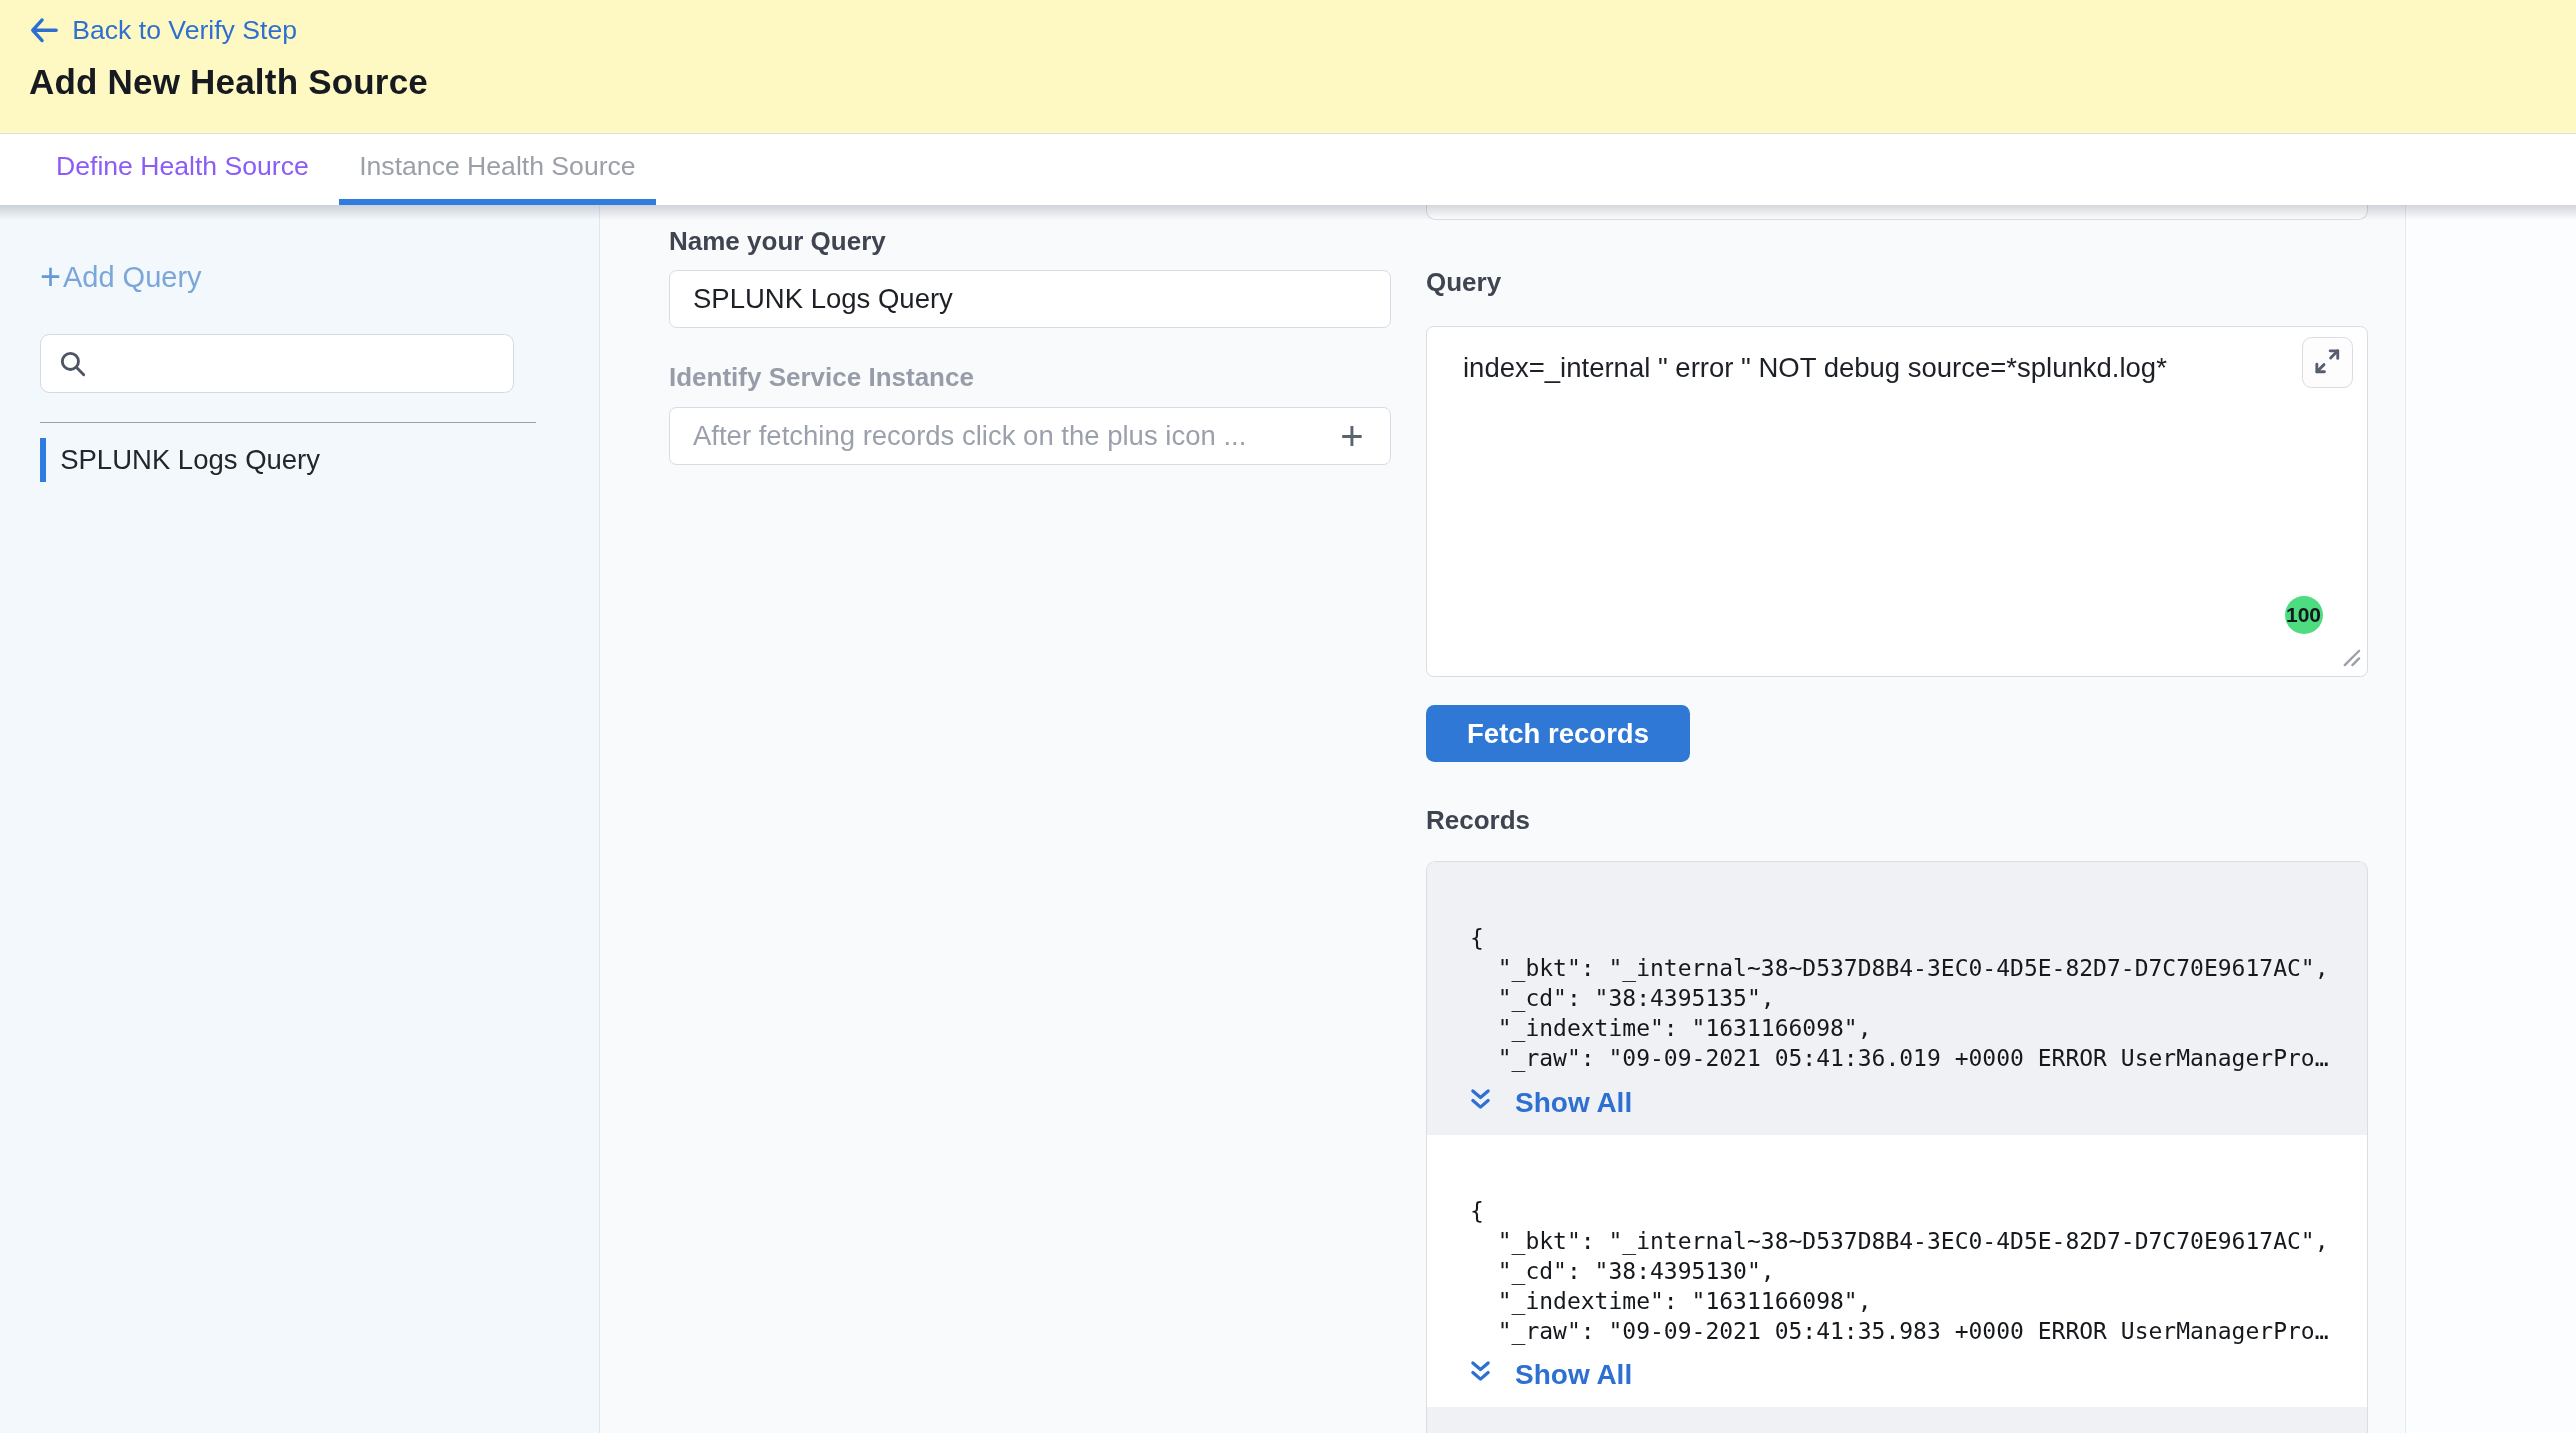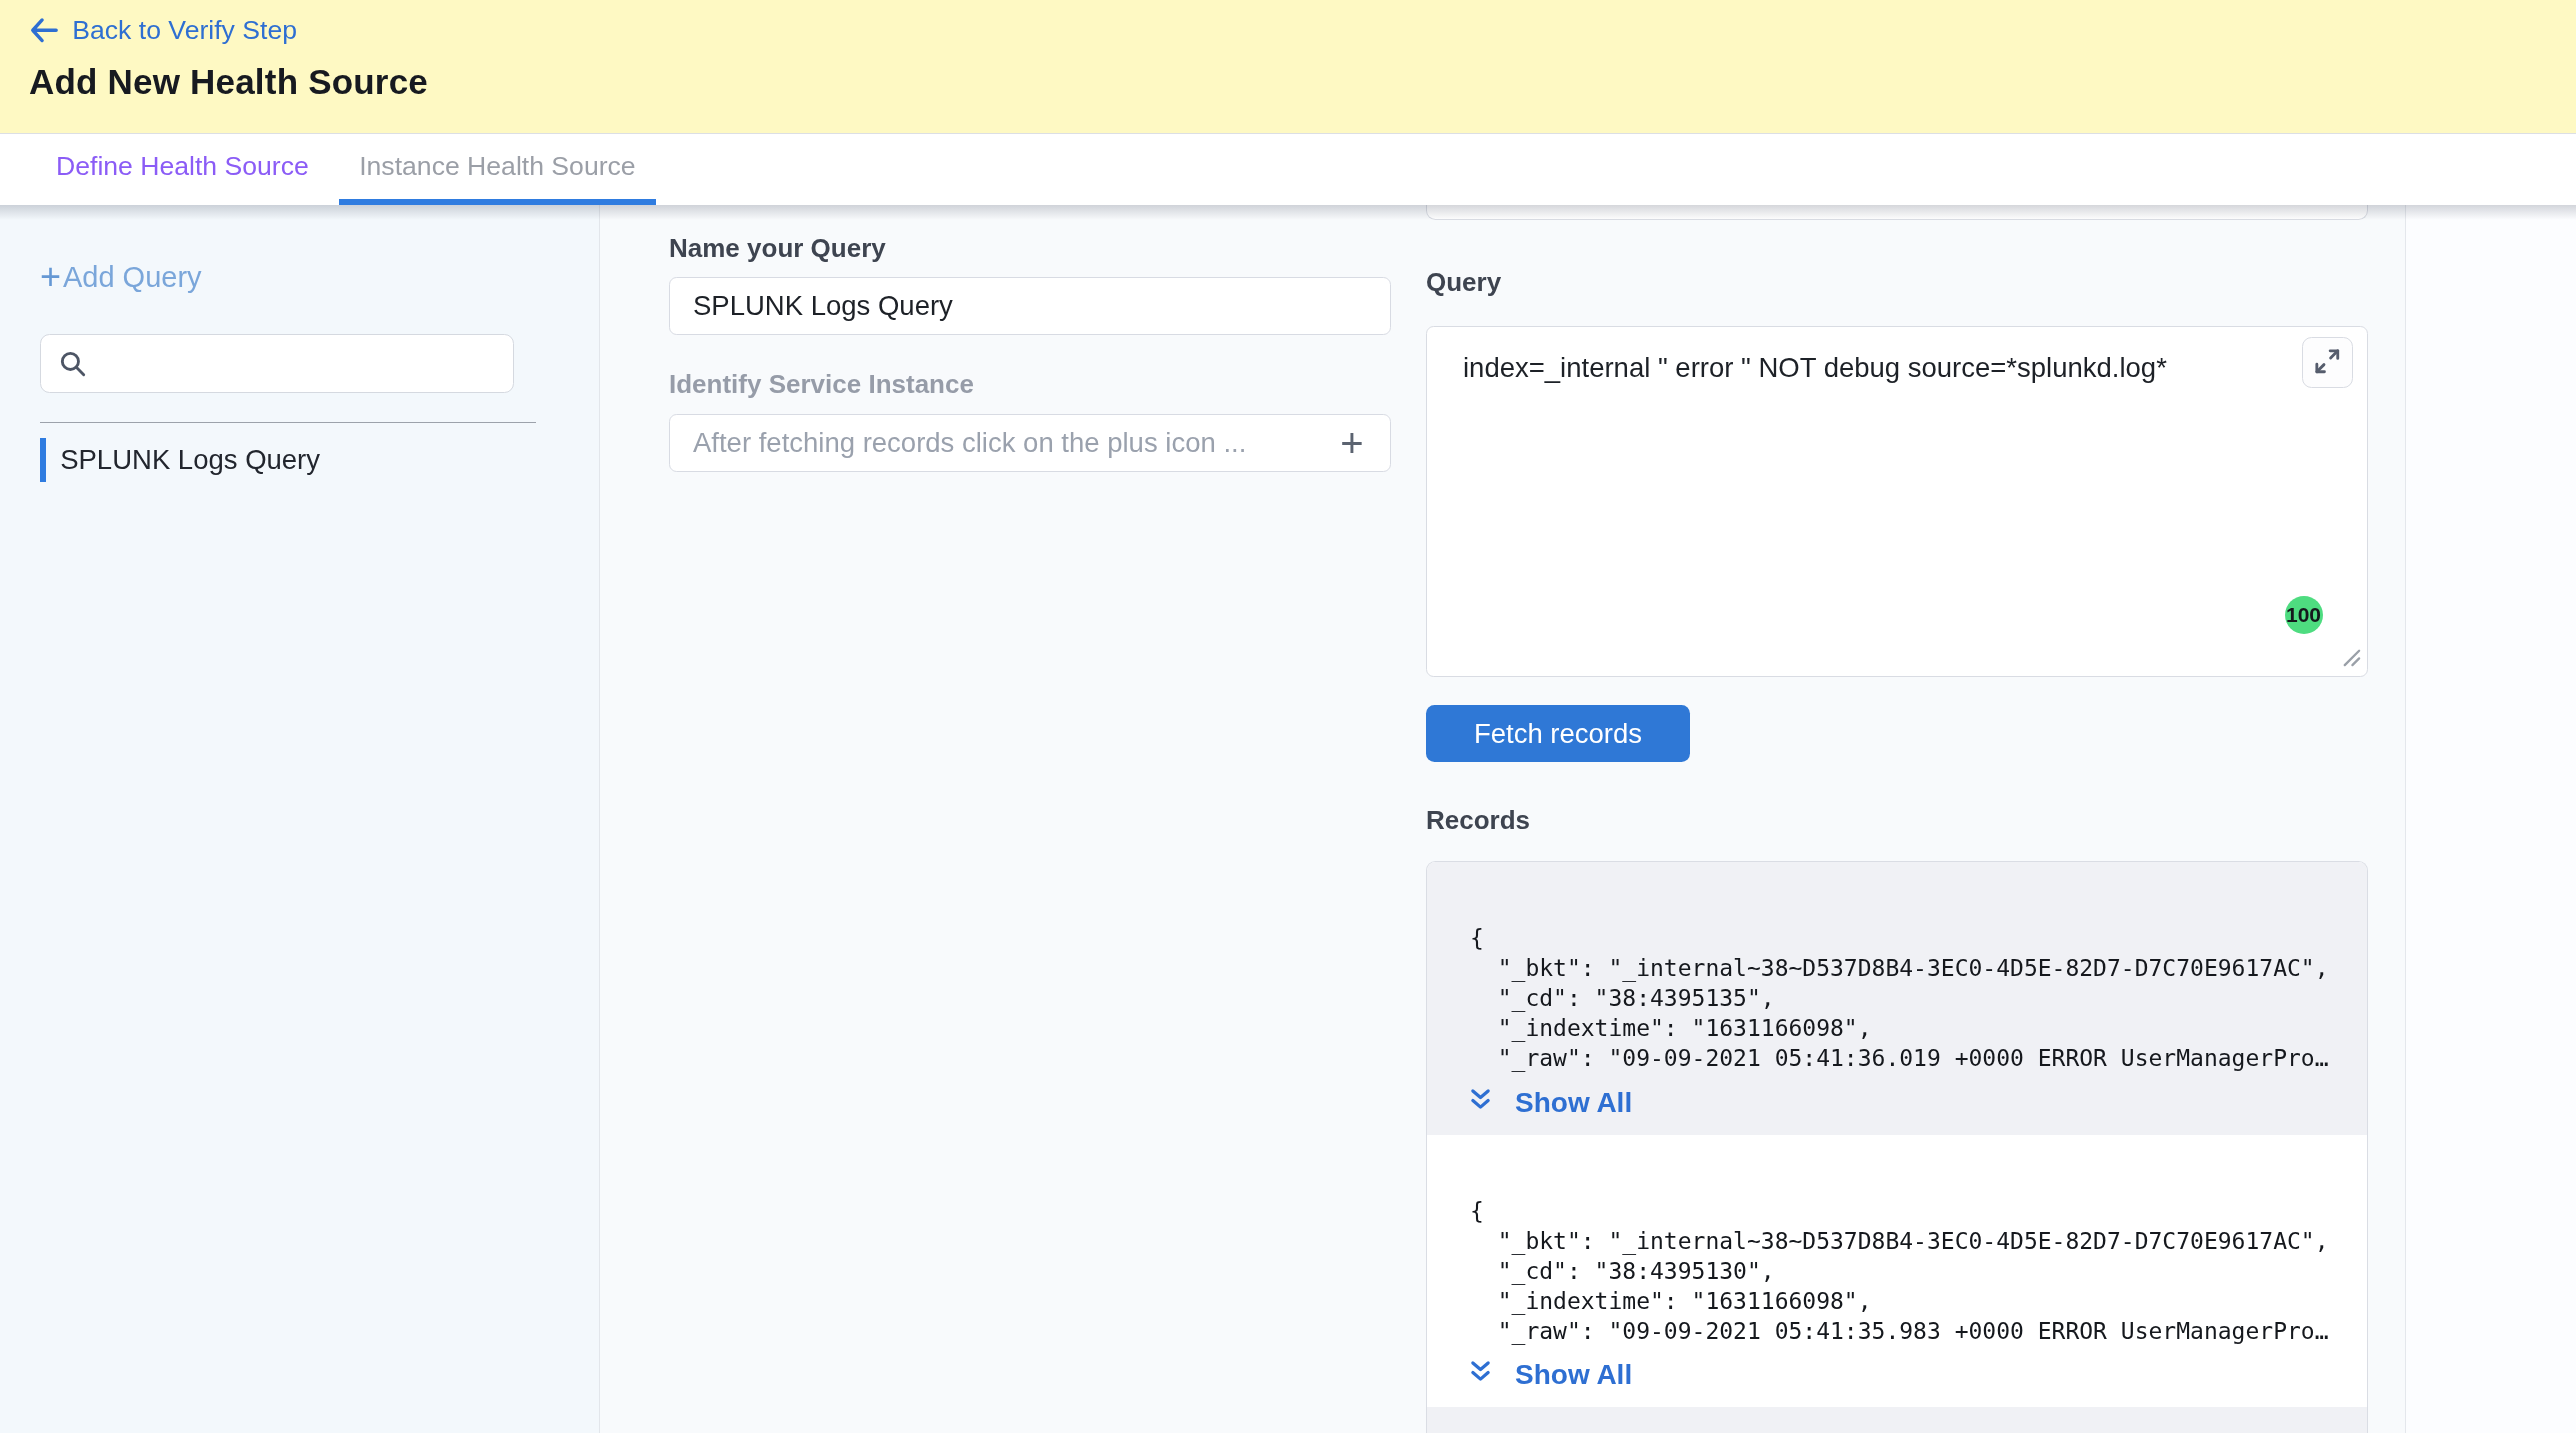--- a/index.html
+++ b/index.html
@@ -35,21 +35,21 @@
   .search-wrap { position: relative; width: 474px; margin-top: 36px; }
   .search-wrap input { width: 100%; height: 59px; border: 1.9px solid #d5d9e0; border-radius: 9.5px; background: #fff;
     padding: 0 19px 0 63px; font-size: 26.6px; color: #22262e; outline: none; font-family: inherit; }
   .search-wrap svg { position: absolute; left: 19px; top: 16px; }
   .sidebar-divider { width: 496px; height: 1.9px; background: #9ca2ab; margin-top: 28.5px; }
   .query-item { margin-top: 15px; height: 44px; display: flex; align-items: center; border-left: 6.6px solid #2f7ce0;
     padding-left: 14.2px; font-size: 27.5px; font-weight: 500; color: #22262e; cursor: pointer; }
 
   
   .main { flex: 1; display: flex; padding: 0 37px 0 69px; }
-  .form-col { width: 722px; margin-right: 35px; padding-top: 28px; flex: none; }
+  .form-col { width: 722px; margin-right: 35px; padding-top: 21px; flex: none; }
   .field-label { font-size: 26px; font-weight: 600; color: #3e4450; margin-bottom: 13.3px; }
   .field-label.muted { color: #969ca8; }
   .text-input { width: 100%; height: 58px; border: 1.9px solid #d8dbe3; border-radius: 7.6px; background: #fff;
     padding: 0 23px; font-size: 27.5px; color: #1d2127; outline: none; font-family: inherit; }
   .text-input::placeholder { color: #9aa1ad; }
   .gap36 { height: 34px; }
   .input-wrap { position: relative; border-radius: 25px; }
   .input-wrap .text-input { padding-right: 66px; }
   .plus-btn { position: absolute; right: 17px; top: 7.6px; width: 44px; height: 44px; display:flex; align-items:center;
     justify-content:center; font-size: 40px; font-weight: 300; color: #5b6370; cursor: pointer; }
@@ -61,21 +61,21 @@
   .query-label { margin-top: 47px; }
   .querybox { position: relative; width: 100%; height: 369px; background: #fff; border: 1.9px solid #d9dce3;
     border-radius: 7.6px; padding: 25px 36px; margin-top: 15px; }
   .query-text { font-size: 27.5px; color: #1d2127; white-space: pre-wrap; width: 835px; }
   .expand-btn { position: absolute; top: 9.5px; right: 13.3px; width: 51px; height: 51px; background: #fdfdfe;
     border: 1.9px solid #d9dce3; border-radius: 9.5px; display: flex; align-items: center; justify-content: center; cursor: pointer; }
   .count-badge { position: absolute; right: 44px; bottom: 42px; width: 38px; height: 38px; border-radius: 50%;
     background: #4edc80; color: #15181c; font-size: 21px; font-weight: 700; display: flex; align-items: center; justify-content: center; }
   .resize-handle { position: absolute; right: 4.7px; bottom: 4.7px; cursor: nwse-resize; }
   .fetch-btn { margin-top: 28.5px; width: 264px; height: 60px; background: #2f78d6; border: none; border-radius: 8.5px;
-    color: #fff; font-size: 27.5px; font-weight: 400; font-family: inherit; cursor: pointer; }
+    color: #fff; font-size: 27.5px; font-weight: 700; font-family: inherit; cursor: pointer; }
   .records-label { margin-top: 43px; }
   .records-panel { margin-top: 12.3px; border: 1.9px solid #dadde4; border-bottom: none; border-radius: 9.5px 9.5px 0 0;
     background: #fff; overflow: hidden; height: 607px; display: flex; flex-direction: column; }
   .record-row { padding: 61px 38px 18px 43px; }
   .record-row.gray { background: #f0f1f5; }
   .record-row.white { background: #ffffff; }
   .record-row.filler { flex: 1; padding: 0; }
   .record-code { font-family: "DejaVu Sans Mono", monospace; font-size: 23px; line-height: 30px;
     color: #15181d; white-space: pre; overflow: hidden; margin-bottom: 15px; }
   .show-all { display: inline-flex; align-items: center; gap: 24px; color: #2e6fd2; font-size: 28px;

